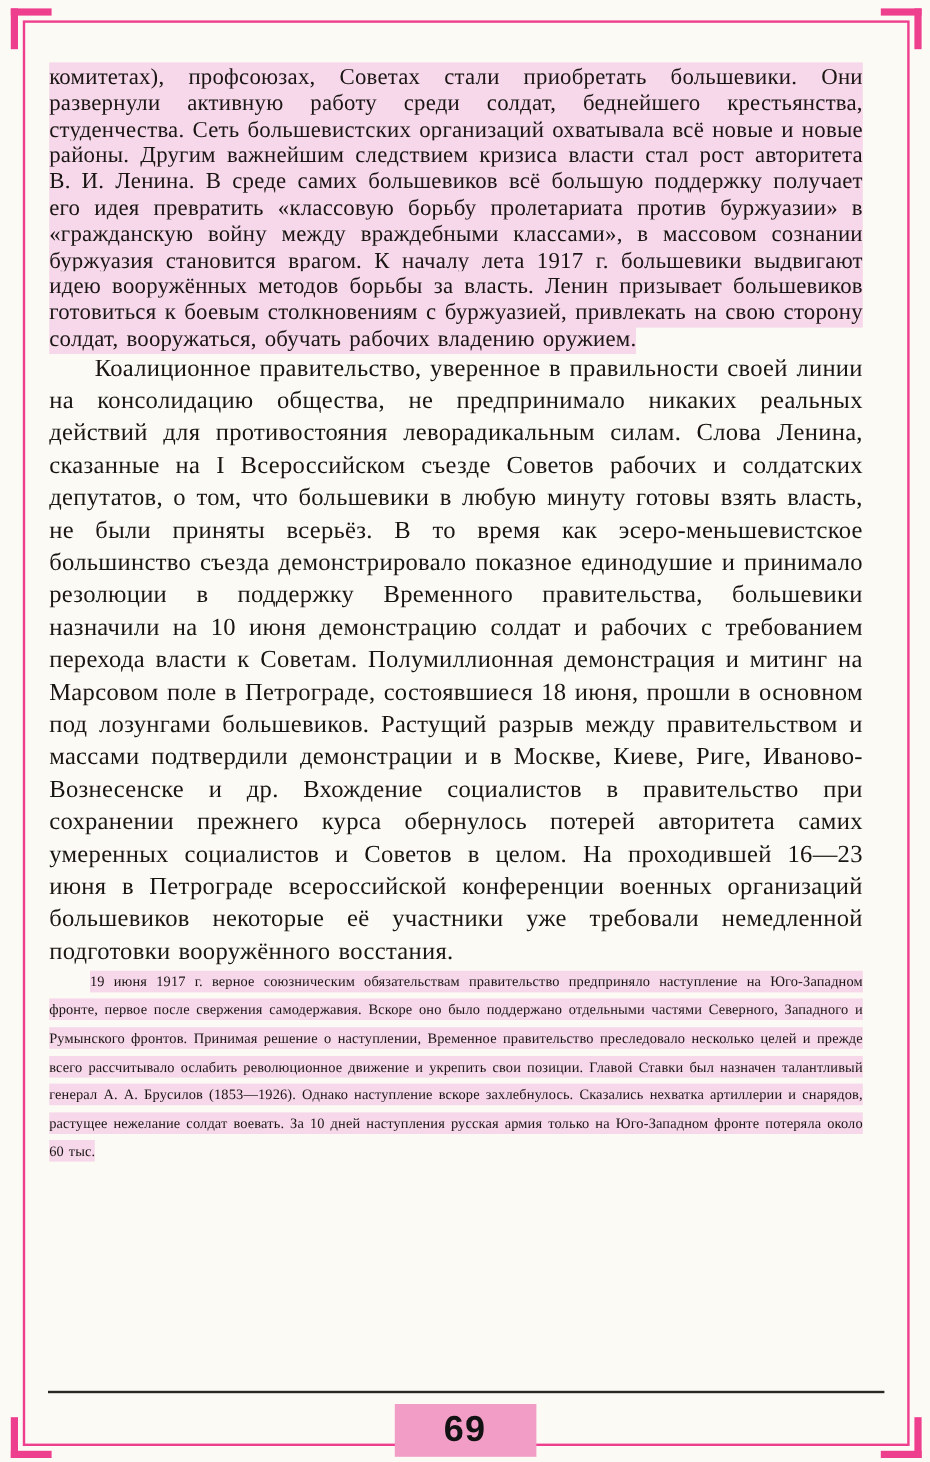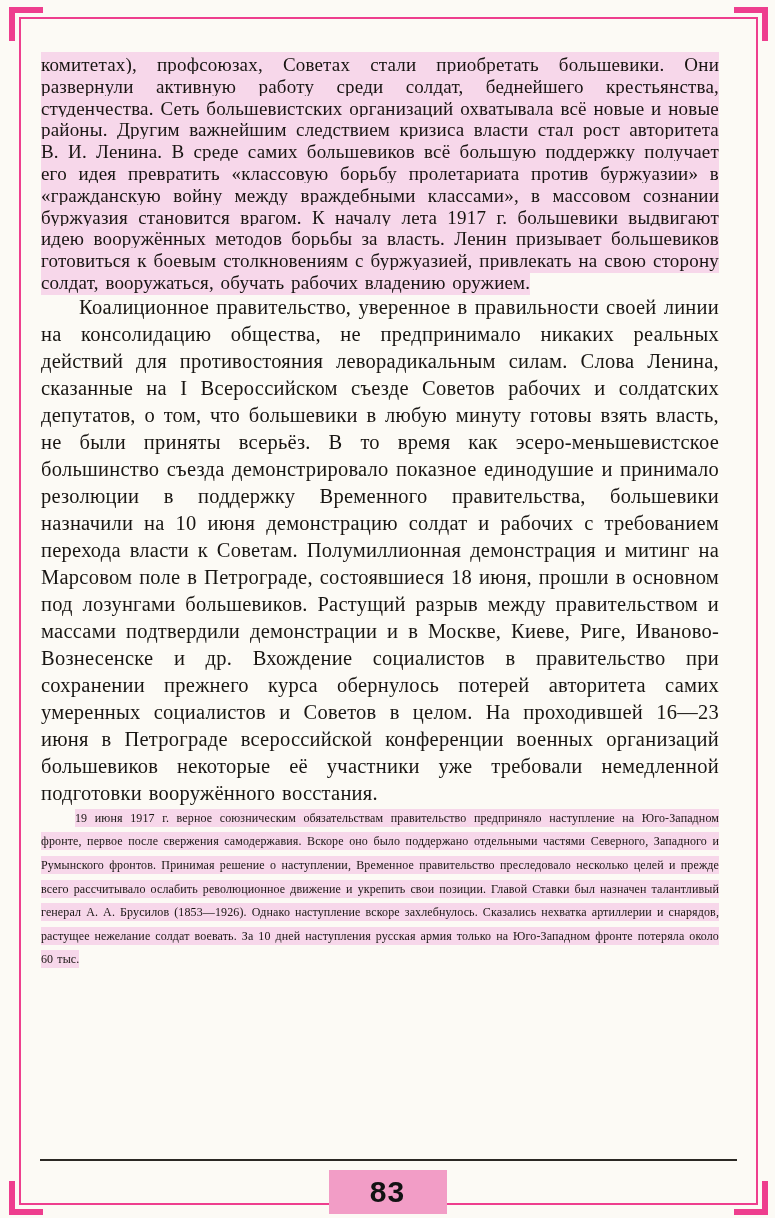--- a/index.html
+++ b/index.html
@@ -82,14 +82,14 @@
 <div class="text-col">
   <p class="p1"><span class="hl">комитетах), профсоюзах, Советах стали приобретать большевики. Они развернули активную работу среди солдат, беднейшего крестьянства, студенчества. Сеть большевистских организаций охватывала всё новые и новые районы. Другим важнейшим следствием кризиса власти стал рост авторитета В. И. Ленина. В среде самих большевиков всё большую поддержку получает его идея превратить «классовую борьбу пролетариата против буржуазии» в «гражданскую войну между враждебными классами», в массовом сознании буржуазия становится врагом. К началу лета 1917 г. большевики выдвигают идею вооружённых методов борьбы за власть. Ленин призывает большевиков готовиться к боевым столкновениям с буржуазией, привлекать на свою сторону солдат, вооружаться, обучать рабочих владению оружием.</span></p>
 
   <p class="p2">Коалиционное правительство, уверенное в правильности своей линии на консолидацию общества, не предпринимало никаких реальных действий для противостояния леворадикальным силам. Слова Ленина, сказанные на I Всероссийском съезде Советов рабочих и солдатских депутатов, о том, что большевики в любую минуту готовы взять власть, не были приняты всерьёз. В то время как эсеро-меньшевистское большинство съезда демонстрировало показное единодушие и принимало резолюции в поддержку Временного правительства, большевики назначили на 10 июня демонстрацию солдат и рабочих с требованием перехода власти к Советам. Полумиллионная демонстрация и митинг на Марсовом поле в Петрограде, состоявшиеся 18 июня, прошли в основном под лозунгами большевиков. Растущий разрыв между правительством и массами подтвердили демонстрации и в Москве, Киеве, Риге, Иваново-Вознесенске и др. Вхождение социалистов в правительство при сохранении прежнего курса обернулось потерей авторитета самих умеренных социалистов и Советов в целом. На проходившей 16—23 июня в Петрограде всероссийской конференции военных организаций большевиков некоторые её участники уже требовали немедленной подготовки вооружённого восстания.</p>
 
   <p class="p3"><span class="hl">19 июня 1917 г. верное союзническим обязательствам правительство предприняло наступление на Юго-Западном фронте, первое после свержения самодержавия. Вскоре оно было поддержано отдельными частями Северного, Западного и Румынского фронтов. Принимая решение о наступлении, Временное правительство преследовало несколько целей и прежде всего рассчитывало ослабить революционное движение и укрепить свои позиции. Главой Ставки был назначен талантливый генерал А. А. Брусилов (1853—1926). Однако наступление вскоре захлебнулось. Сказались нехватка артиллерии и снарядов, растущее нежелание солдат воевать. За 10 дней наступления русская армия только на Юго-Западном фронте потеряла около 60 тыс.</span></p>
 </div>
 
 <div class="rule"></div>
 <div class="page-num-box">
-  <span>83</span>
+  <span>69</span>
 </div>
 
 </body></html>

